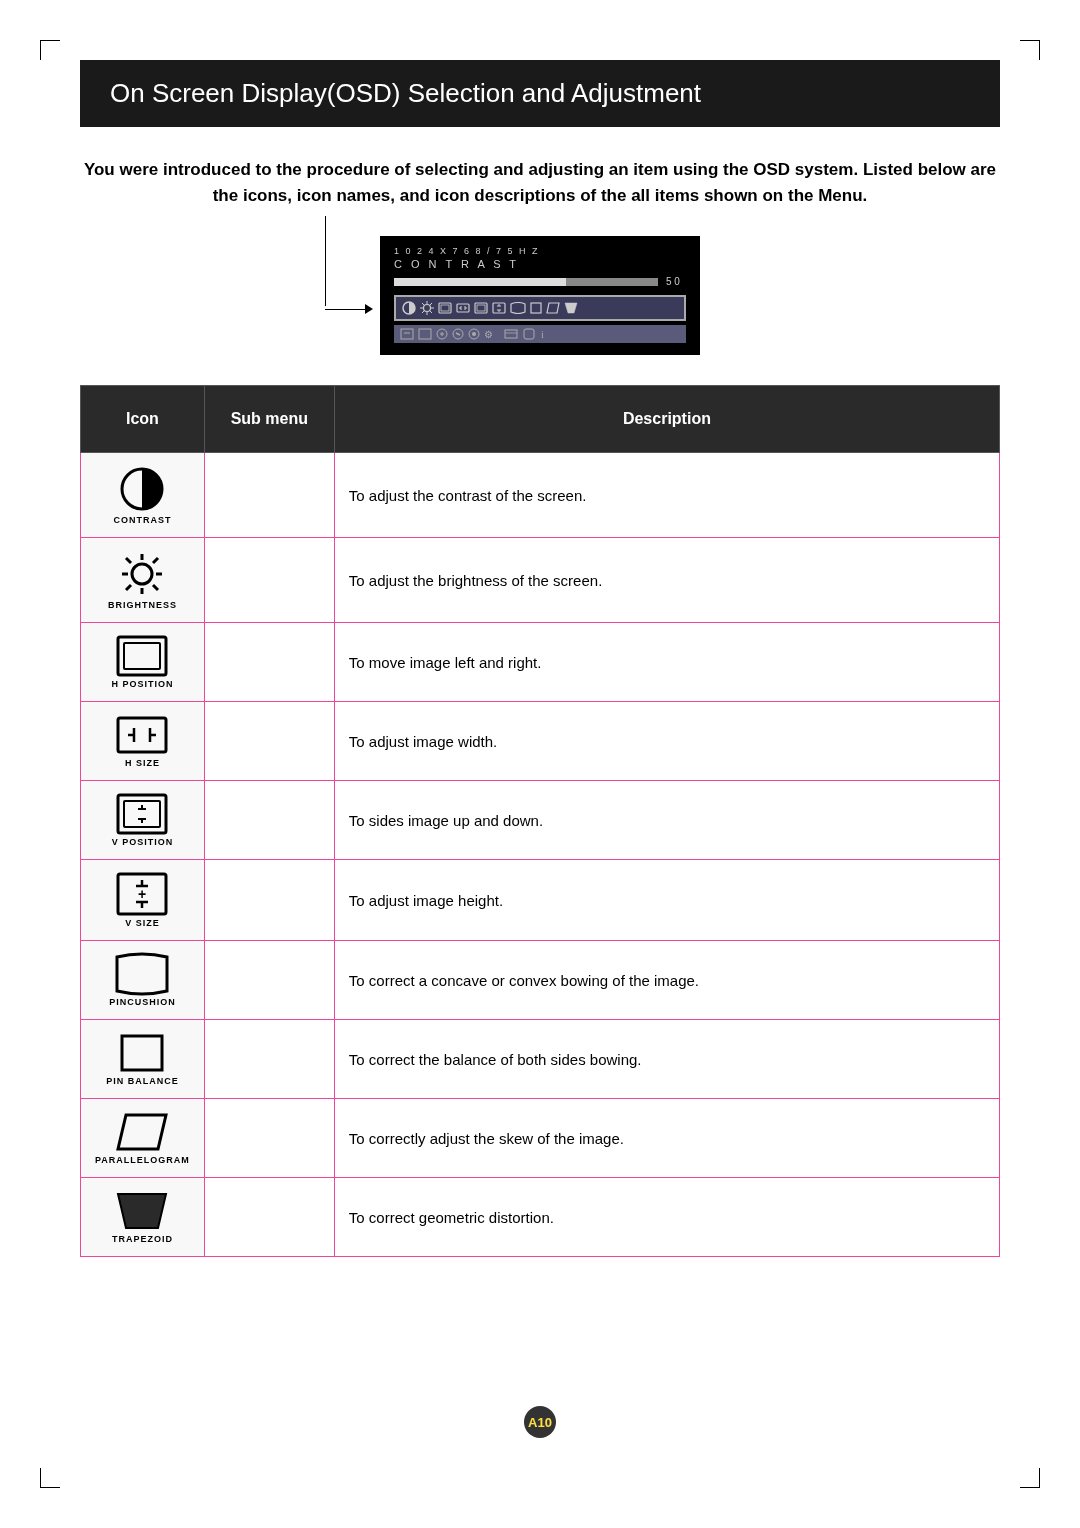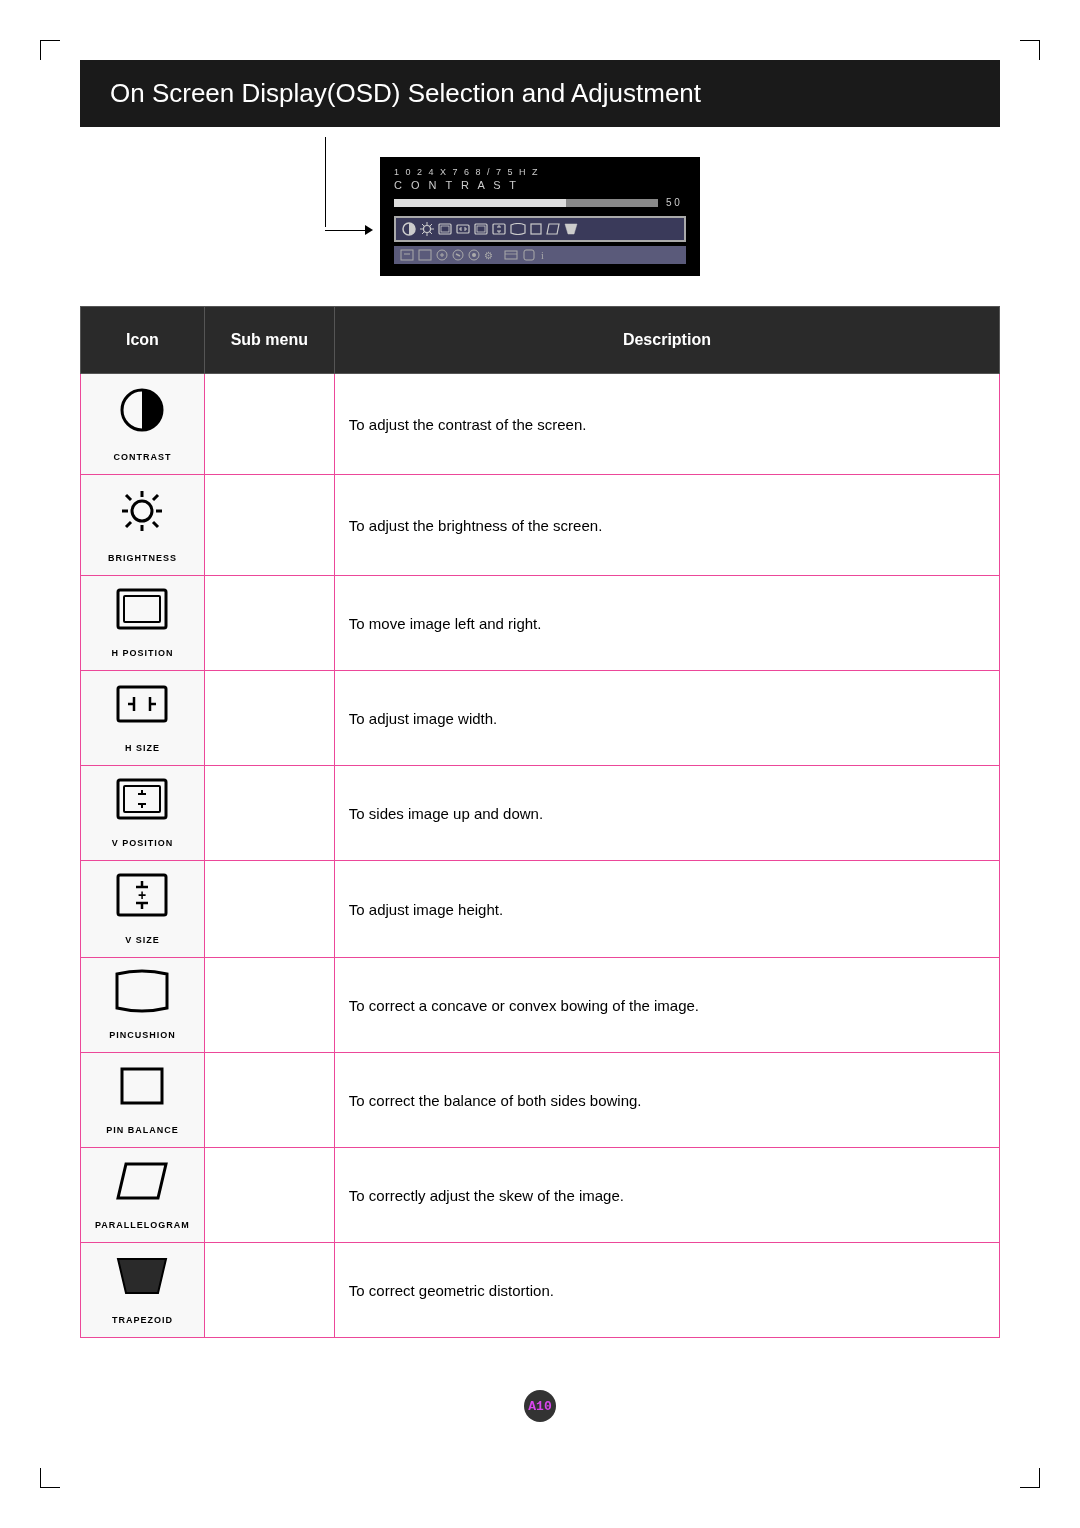--- a/index.html
+++ b/index.html
@@ -19,34 +19,34 @@
       height: 20px;
     }
     .corner-tl { top: 40px; left: 40px; border-top: 1px solid #000; border-left: 1px solid #000; }
     .corner-tr { top: 40px; right: 40px; border-top: 1px solid #000; border-right: 1px solid #000; }
     .corner-bl { bottom: 40px; left: 40px; border-bottom: 1px solid #000; border-left: 1px solid #000; }
     .corner-br { bottom: 40px; right: 40px; border-bottom: 1px solid #000; border-right: 1px solid #000; }
 
     
     .page-number {
       position: absolute;
-      bottom: 106px;
+      bottom: 90px;
       left: 50%;
       transform: translateX(-50%);
       width: 32px;
       height: 32px;
       background: #333;
       border-radius: 50%;
       display: flex;
       align-items: center;
       justify-content: center;
-      color: #d946ef;
+      color: #fde047;
       font-size: 13px;
       font-weight: bold;
-      font-family: Liberation Mono, monospace;
+      font-family: Liberation Sans, sans-serif;
     }
 
     .page-content {
       padding: 60px 80px 100px 80px;
     }
 
     
     .title-bar {
       background: #1a1a1a;
       color: #fff;
@@ -183,21 +183,21 @@
     .desc-cell {
       font-size: 15px;
       line-height: 1.4;
     }
 
     
     .menu-icon {
       display: flex;
       flex-direction: column;
       align-items: center;
-      gap: 18px;
+      gap: 2px;
     }
 
     .icon-label {
       font-size: 9px;
       font-weight: bold;
       letter-spacing: 1px;
       font-family: Arial, sans-serif;
       color: #000;
       text-align: center;
     }
@@ -212,20 +212,21 @@
 
 <div class="corner-mark corner-tl"></div>
 <div class="corner-mark corner-tr"></div>
 <div class="corner-mark corner-bl"></div>
 <div class="corner-mark corner-br"></div>
 
 <div class="page-content">
 
   <div class="title-bar">On Screen Display(OSD) Selection and Adjustment</div>
 
+  <p class="intro-text">You were introduced to the procedure of selecting and adjusting an item using the OSD system.  Listed below are the icons, icon names, and icon descriptions of the all items shown on the Menu.</p>
 
   <div class="osd-container">
     <div style="position:relative;">
 
       <div style="position:absolute; left:-55px; top:68px; display:flex; align-items:center;">
         <div style="width:40px; height:1px; background:#000;"></div>
         <div style="width:0; height:0; border-top:5px solid transparent; border-bottom:5px solid transparent; border-left:8px solid #000;"></div>
       </div>
 
       <div style="position:absolute; left:-55px; top:-20px; width:1px; height:90px; background:#000;"></div>

